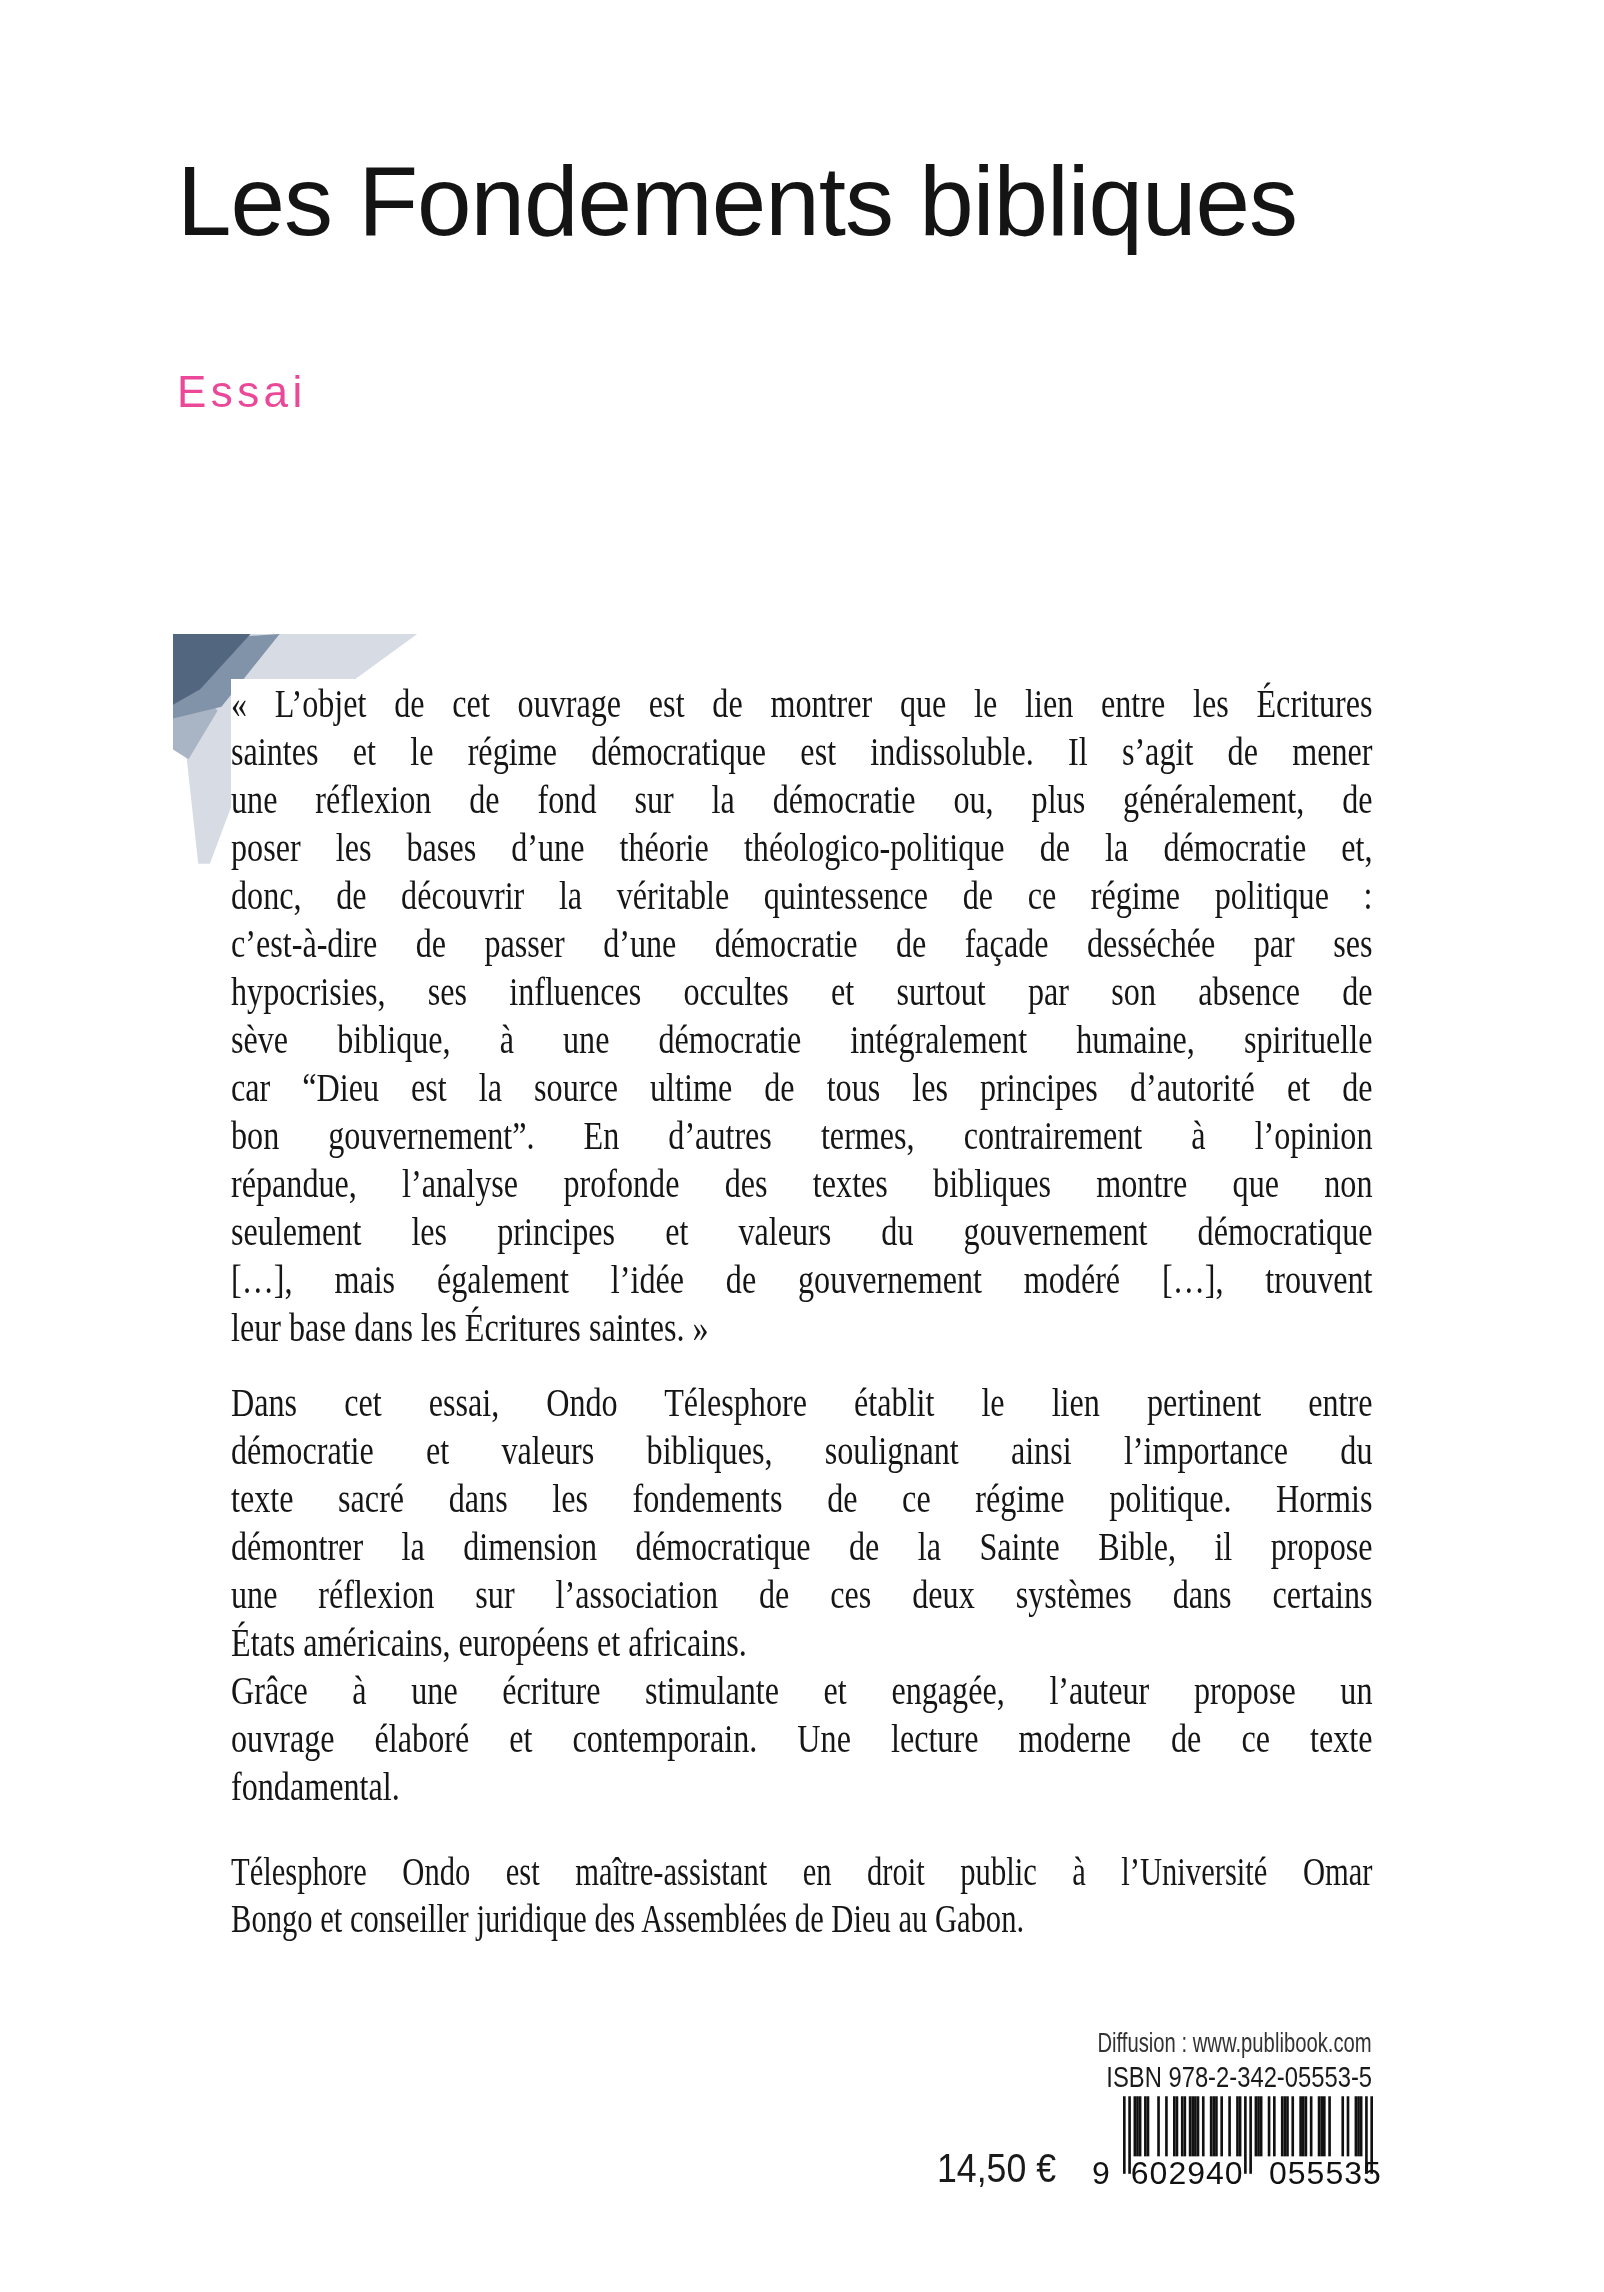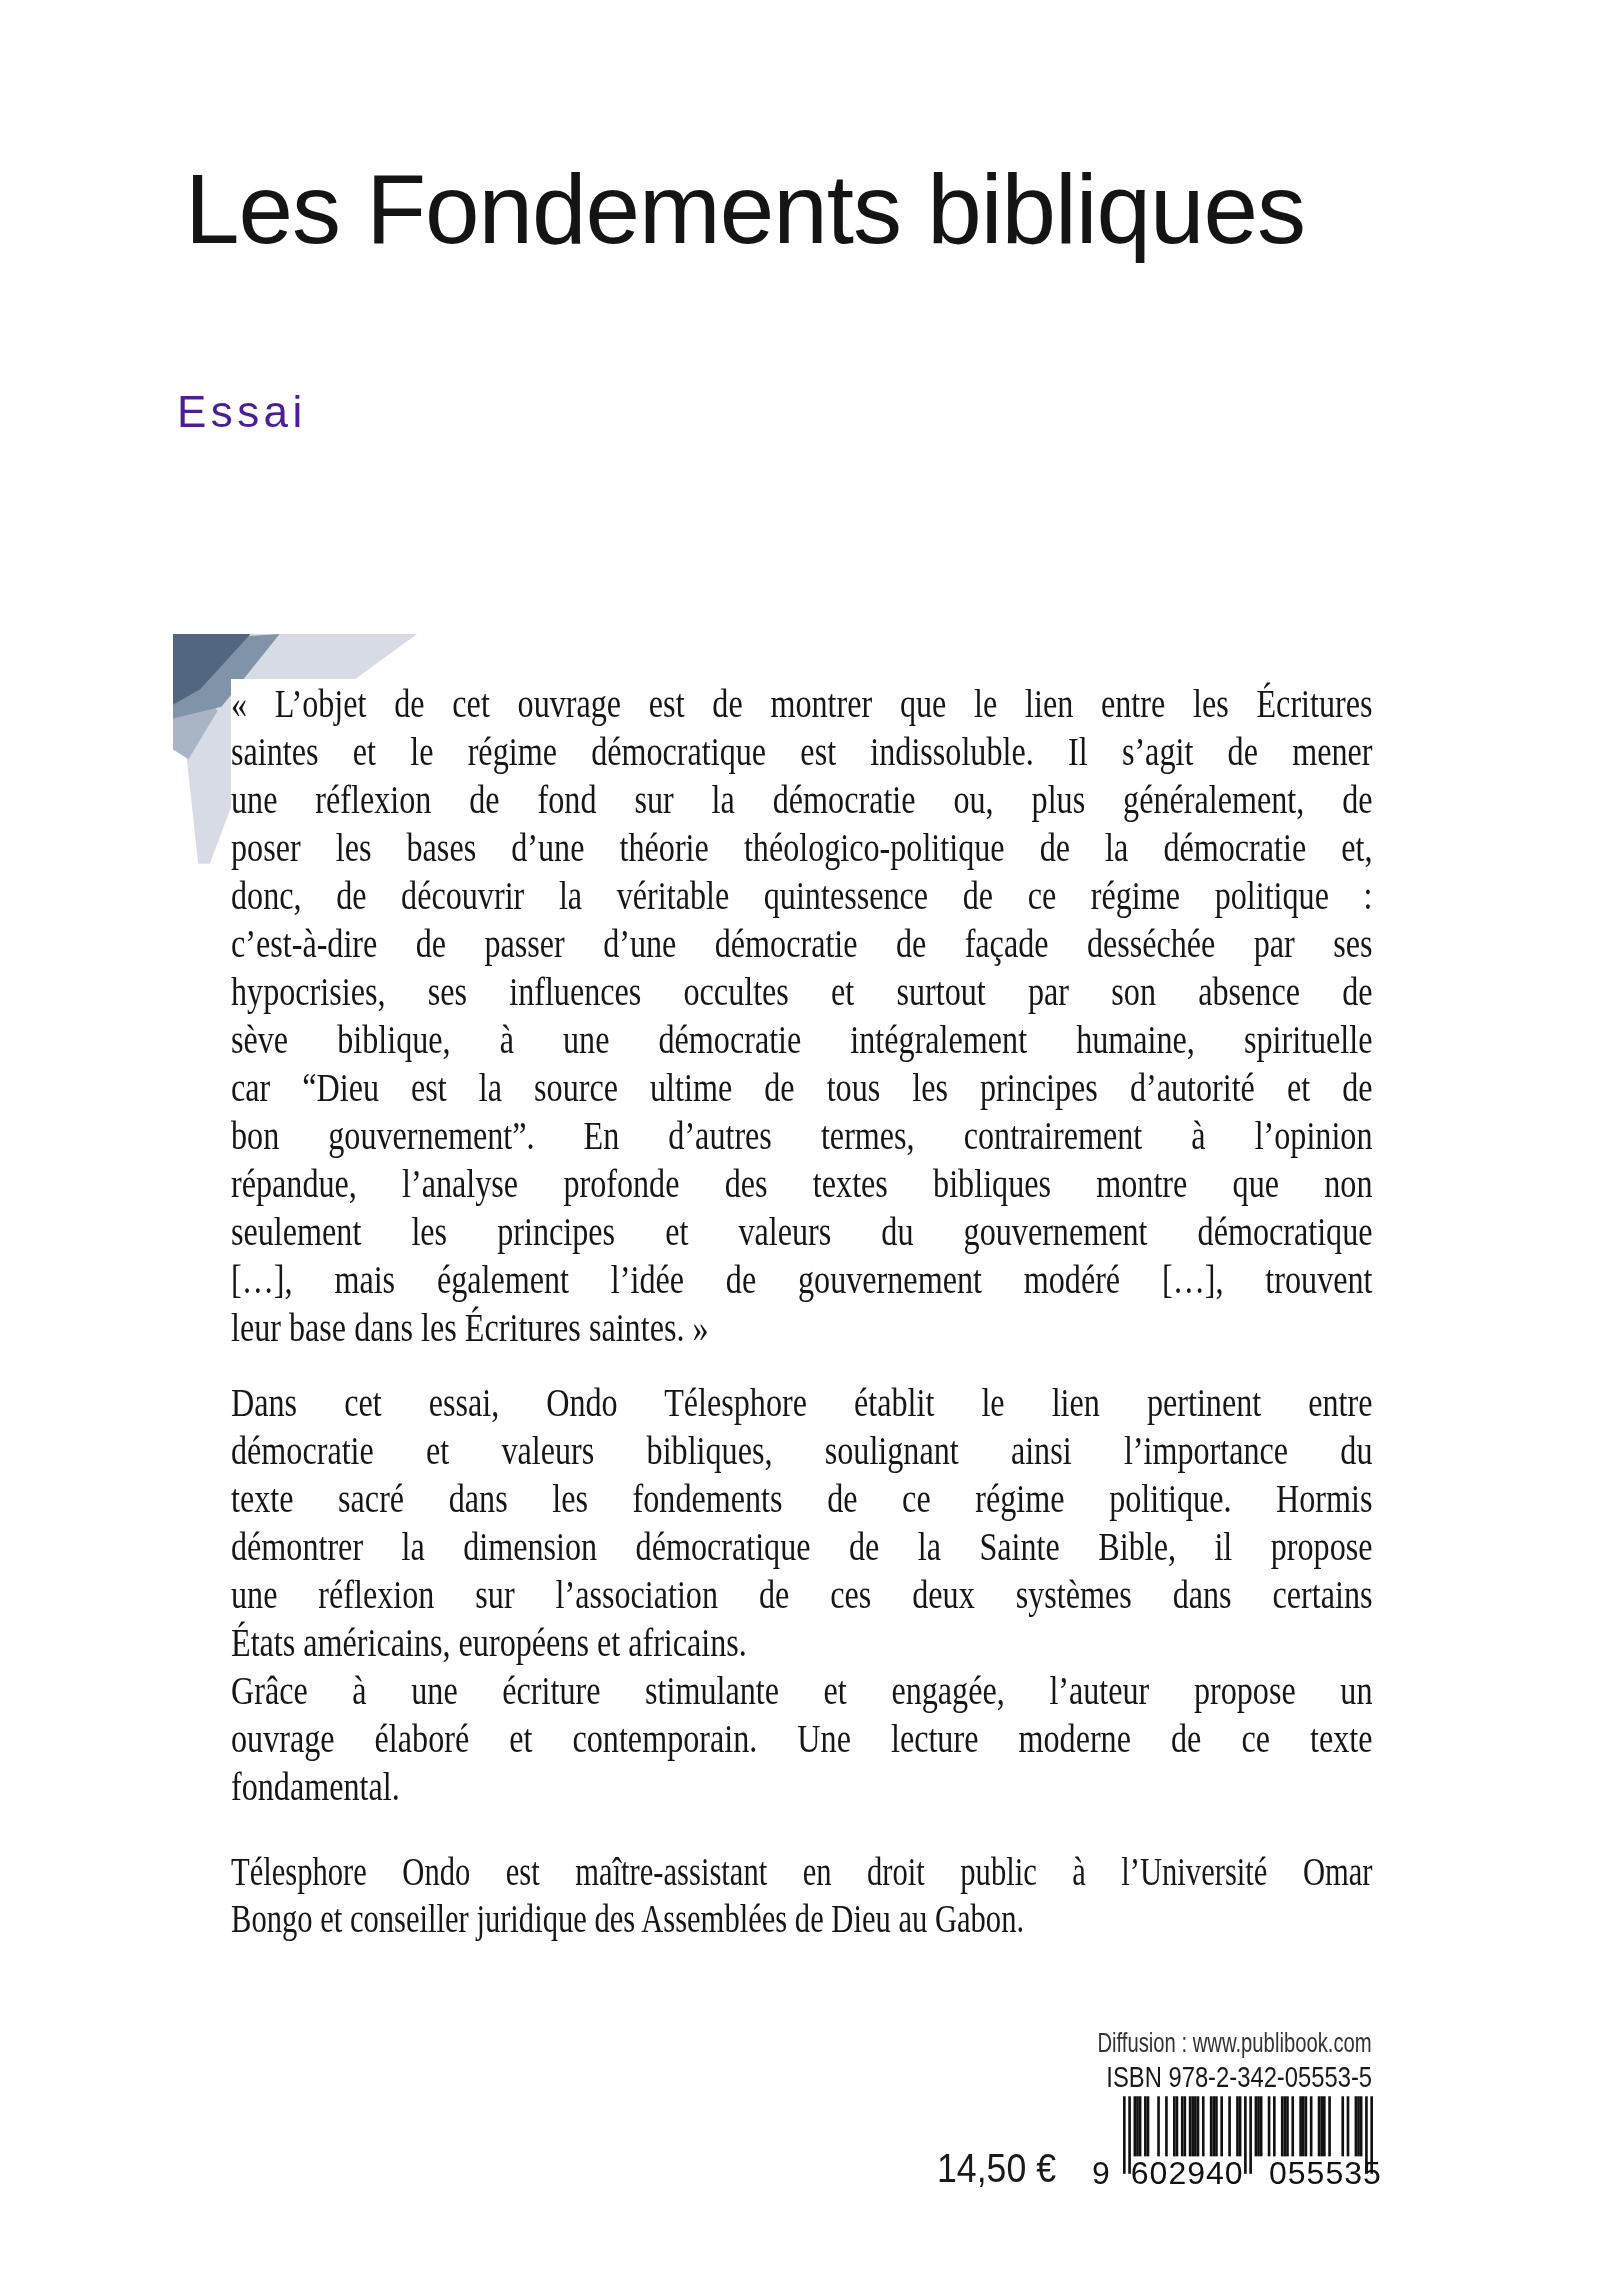--- a/index.html
+++ b/index.html
@@ -5,33 +5,33 @@
   html,body{margin:0;padding:0;background:#ffffff;}
   .page{
     position:relative;
     width:1604px;height:2292px;
     background:#ffffff;
     overflow:hidden;
     font-family:"Liberation Sans", sans-serif;
   }
   
   .title{
-    position:absolute;left:177px;top:153px;margin:8px;
+    position:absolute;left:177px;top:153px;margin:0;
     font-family:"Liberation Sans", sans-serif;
     font-weight:400;
     font-size:98px;line-height:97px;
     letter-spacing:-1px;
     color:#141414;
     white-space:nowrap;
   }
   .subtitle{
-    position:absolute;left:177px;top:388px;
+    position:absolute;left:177px;top:368px;
     font-size:44px;line-height:47px;
     letter-spacing:0.10em;
-    color:#4c1d95;
+    color:#ec4899;
     font-weight:400;
   }
   
   .motif{
     position:absolute;left:173px;top:631px;width:252px;height:233px;
   }
   
   .textblock{
     position:absolute;left:231px;width:1456px;
     transform:scaleX(0.784);

